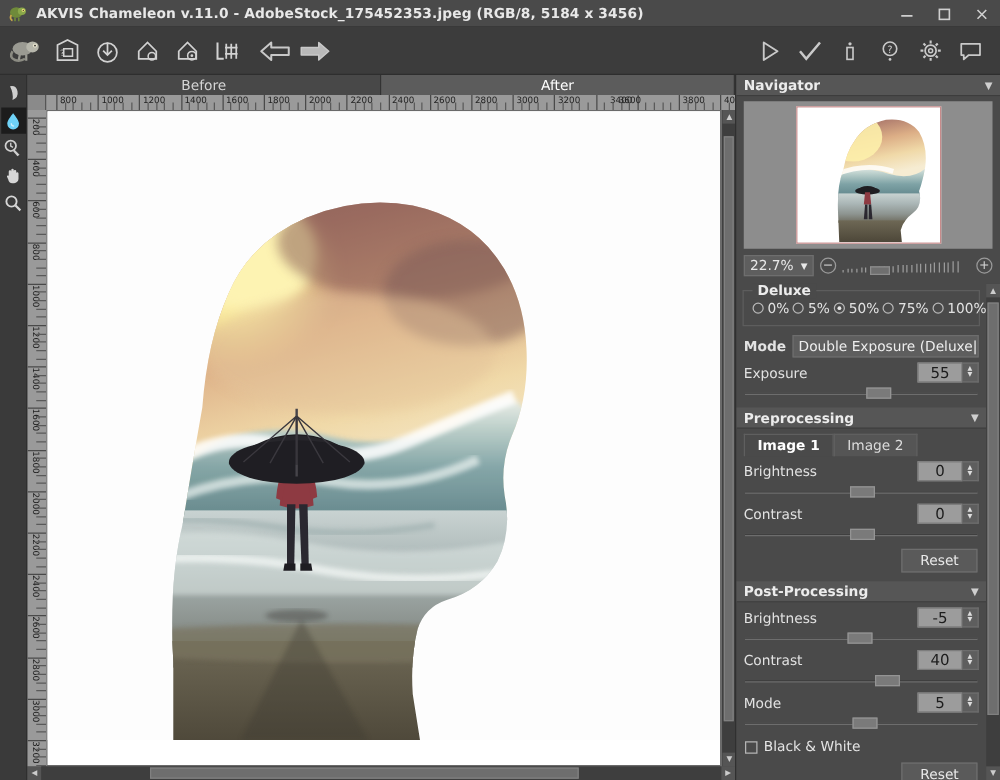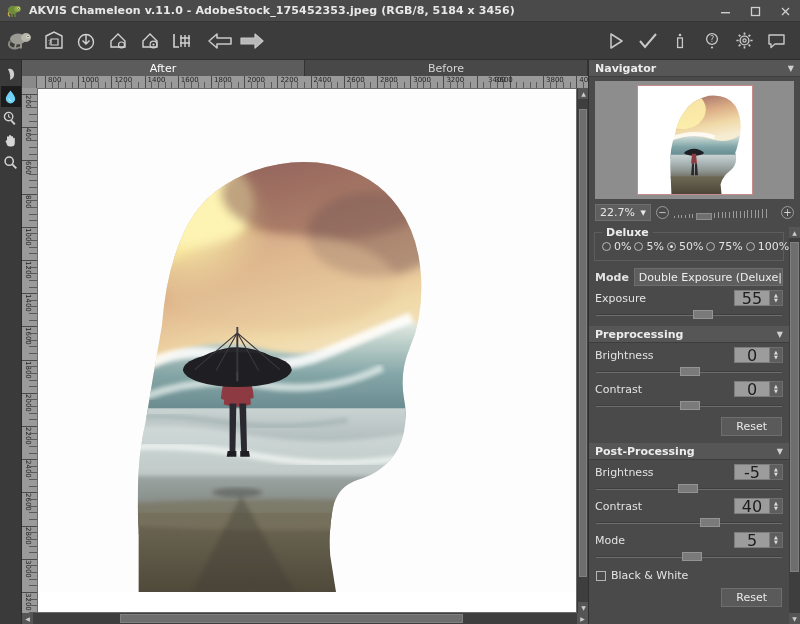--- a/index.html
+++ b/index.html
@@ -114,21 +114,21 @@
   .rb { width:9px; height:9px; border-radius:50%; border:1px solid #b8b8b8; background:#4a4a4a; position:relative; flex:none;}
   .rb.on::after { content:''; position:absolute; inset:2px; border-radius:50%; background:#e8e8e8;}
 
   .row { display:flex; align-items:center; margin: 4px 6px 0 6px; gap:5px; }
   .row .lbl { font-size:11px; color:#e2e2e2; white-space:nowrap; }
   .row .lbl.b { font-weight:bold; }
   .combo { flex:1; background:#5e5e5e; border:1px solid #6d6d6d; height:18px; display:flex;
            align-items:center; padding:0 4px; font-size:11px; color:#eee; overflow:hidden; white-space:nowrap;}
   .numbox { margin-left:auto; display:flex; align-items:center; flex:none;}
   .numval { background:#9c9c9c; border:1px solid #7d7d7d; width:36px; height:16px; display:flex;
-            align-items:center; justify-content:center; font-size:16px; color:#1d1d1d;}
+            align-items:center; justify-content:center; font-size:12px; color:#1d1d1d;}
   .spin { width:13px; height:16px; background:#5e5e5e; border:1px solid #6d6d6d; border-left:none;
           display:flex; flex-direction:column; align-items:center; justify-content:center; color:#ddd; font-size:5px; line-height:5px;}
 
   .slider { margin: 3px 7px 0 7px; height:11px; position:relative; }
   .strack { position:absolute; left:0; right:0; top:5px; height:2px; background:#6d6d6d; border-top:1px solid #3f3f3f;}
   .sthumb { position:absolute; top:1px; width:20px; height:9px; background:#7a7a7a; border:1px solid #949494;}
 
   .tabs2 { display:flex; margin: 4px 6px 0 6px; }
   .tab2 { padding: 2px 10px; font-size:11px; background:#555; border:1px solid #5f5f5f; color:#dcdcdc; border-bottom:none;}
   .tab2.active { background:#4a4a4a; color:#fff; font-weight:bold;}
@@ -301,22 +301,22 @@
       <div class="tool">
         <svg width="15" height="15" viewBox="0 0 15 15">
           <circle cx="6.2" cy="6.2" r="4.1" fill="none" stroke="#d6d6d6" stroke-width="1.5"></circle>
           <path d="M9.4 9.4 L13.3 13.3" stroke="#d6d6d6" stroke-width="1.8"></path>
         </svg>
       </div>
     </div>
 
     <div class="center">
       <div class="tabstrip">
+        <div class="tab">Before</div>
         <div class="tab active">After</div>
-        <div class="tab">Before</div>
       </div>
 
       <div class="rulerrow">
         <div class="corner"></div>
         <div class="hruler" id="hruler">
             <div class="tk" style="left: 8px;"></div>
             <div class="lb" style="left: 9px;">800</div>
             <div class="tkm" style="left: 14.64px;"></div>
             <div class="tkm" style="left: 21.28px;"></div>
             <div class="tkm" style="left: 27.92px;"></div>
@@ -749,20 +749,24 @@
           </div>
           <div class="slider">
             <div class="strack"></div>
             <div class="sthumb" style="left:52%"></div>
           </div>
 
           <div class="sect-head" style="margin-top:6px">
             <span>Preprocessing</span>
             <span class="caret">▼</span>
           </div>
+          <div class="tabs2">
+            <div class="tab2 active">Image 1</div>
+            <div class="tab2">Image 2</div>
+          </div>
           <div class="row">
             <span class="lbl">Brightness</span>
             <div class="numbox">
               <div class="numval">0</div>
               <div class="spin">
                   <span>▲</span>
                   <span>▼</span>
                 </div>
             </div>
           </div>

